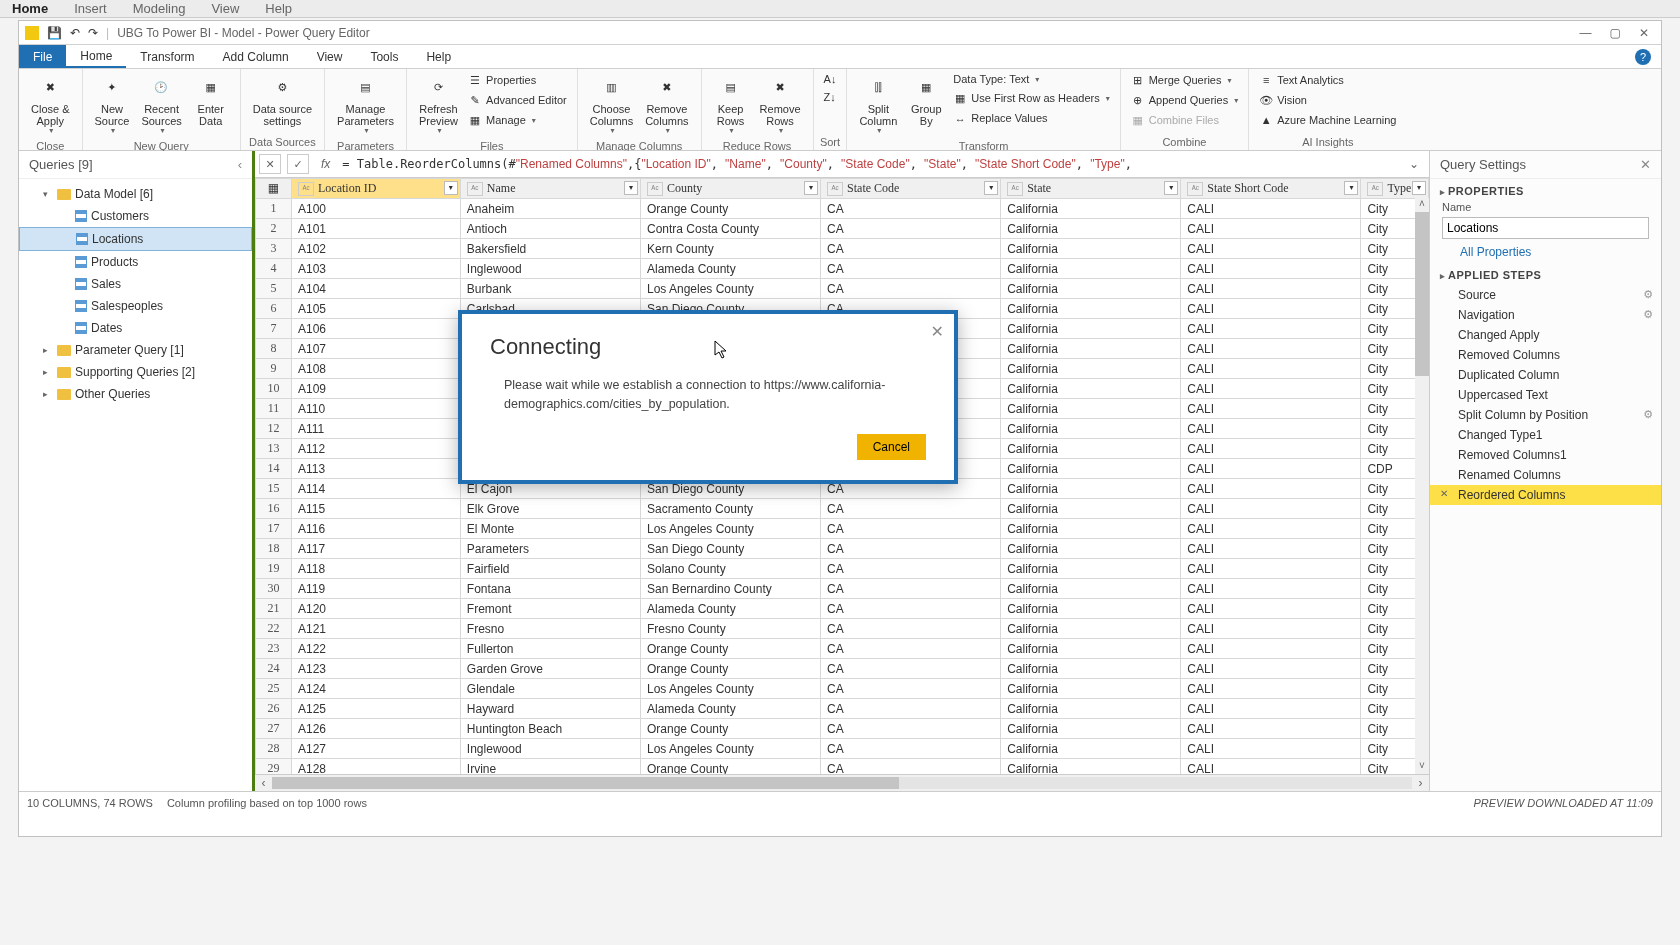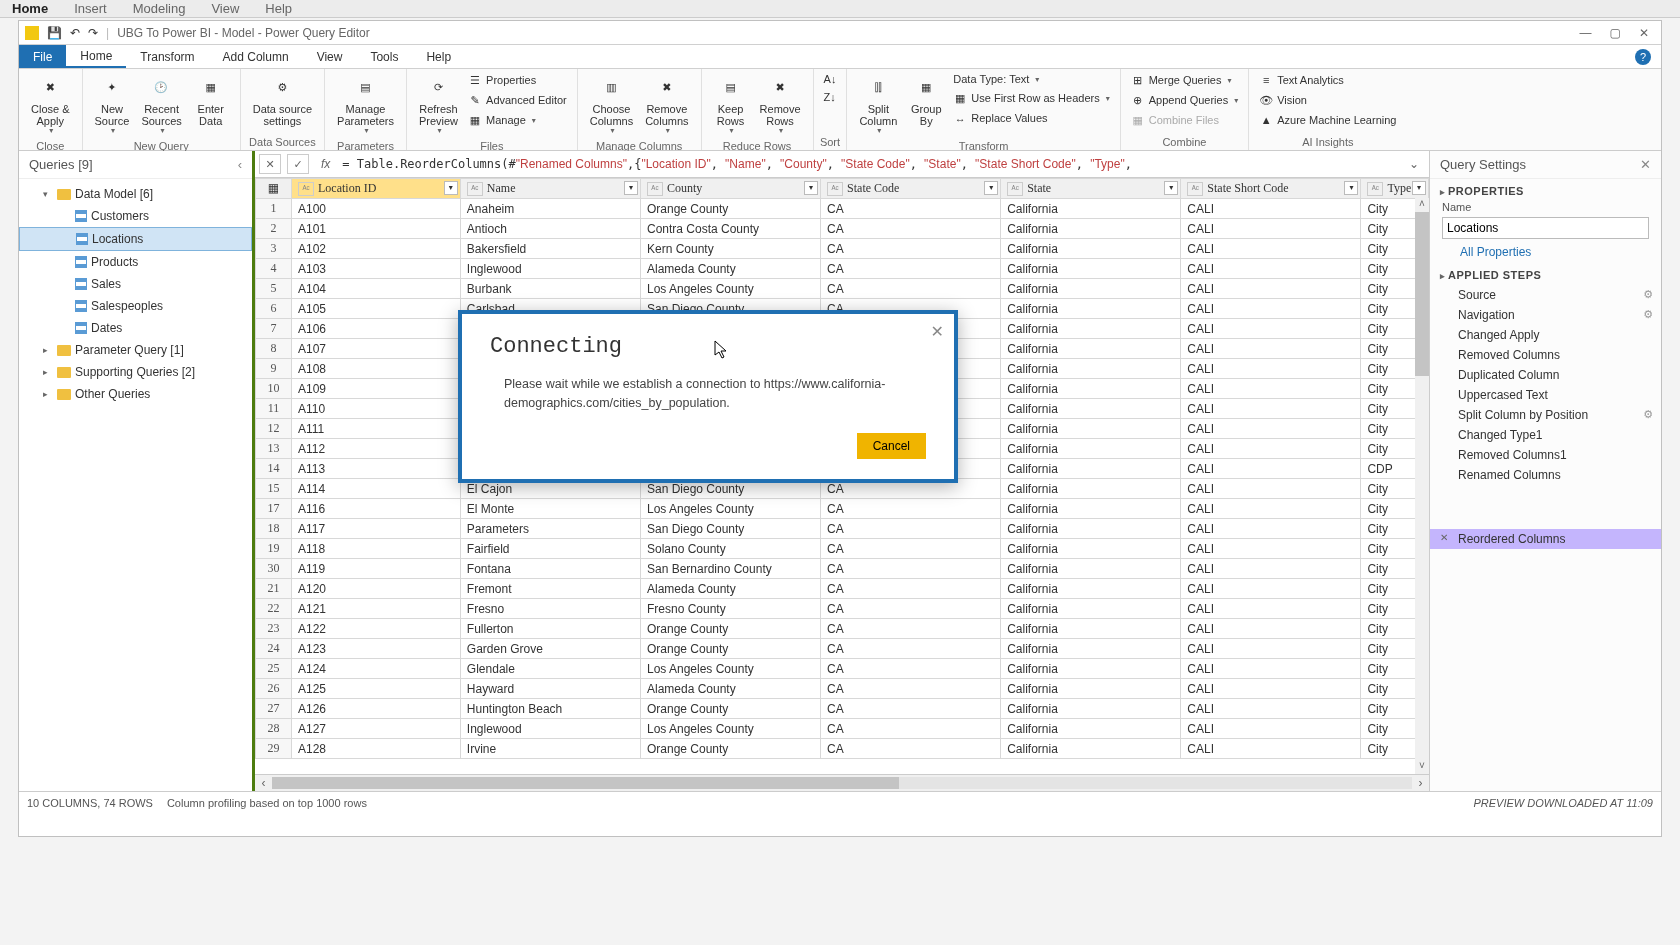--- a/index.html
+++ b/index.html
@@ -80,26 +80,26 @@
 
 .settings-pane { width: 232px; border-left: 1px solid #ccc; background: #fcfcfc; display: flex; flex-direction: column; }
 .settings-pane .section-head { font-size: 11px; font-weight: bold; color: #444; padding: 6px 10px 2px; letter-spacing: 0.5px; }
 .settings-pane .section-head::before { content: "▸ "; font-size: 9px; color: #666; }
 .settings-pane .prop-label { font-size: 11px; color: #555; padding: 2px 12px; }
 .settings-pane input[type=text] { margin: 2px 12px; width: calc(100% - 24px); border: 1px solid #bbb; padding: 3px 4px; font-size: 12px; }
 .settings-pane .link { color: #1f6fb2; font-size: 12px; padding: 4px 30px; }
 .steps-list { padding: 2px 0; }
 .step { padding: 3px 12px 3px 28px; font-size: 12px; position: relative; }
 .step .gear { position: absolute; right: 8px; top: 3px; color: #999; font-size: 11px; }
-.step.selected { background: #c4b5fd; margin-top: 44px; }
+.step.selected { background: #fde047; }
 .step.selected::before { content: "✕"; position: absolute; left: 10px; color: #666; font-size: 10px; }
 
 
 .modal { position: absolute; left: 458px; top: 310px; width: 500px; background: #fff; border: 4px solid #1f6fb2; box-shadow: 0 4px 18px rgba(0,0,0,0.3); padding: 20px 28px; }
-.modal h2 { font-size: 22px; font-weight: 300; color: #333; margin-bottom: 16px; font-family: Liberation Mono, monospace; }
+.modal h2 { font-size: 22px; font-weight: 300; color: #333; margin-bottom: 16px; }
 .modal .close { position: absolute; right: 10px; top: 8px; font-size: 16px; color: #888; }
 .modal p { font-size: 12.5px; color: #444; line-height: 1.5; margin-bottom: 20px; padding-left: 14px; }
 .modal .btn { float: right; background: #f0b400; border: none; padding: 6px 16px; font-size: 12px; }
 
 .cursor { position: absolute; left: 714px; top: 340px; width: 16px; height: 20px; pointer-events: none; z-index: 999; }
 
 
 .window-shell { position: absolute; top: 20px; left: 18px; right: 18px; bottom: 108px; background:#fff; display:flex; flex-direction:column; border:1px solid #c0c0c0; }
 
 </style>
@@ -549,20 +549,30 @@
                 <td>CA</td>
                 <td>California</td>
                 <td>CALI</td>
                 <td>CDP</td>
               </tr>
               <tr>
                 <td class="rownum">15</td>
                 <td>A114</td>
                 <td>El Cajon</td>
                 <td>San Diego County</td>
+                <td>CA</td>
+                <td>California</td>
+                <td>CALI</td>
+                <td>City</td>
+              </tr>
+              <tr>
+                <td class="rownum">16</td>
+                <td>A115</td>
+                <td>Elk Grove</td>
+                <td>Sacramento County</td>
                 <td>CA</td>
                 <td>California</td>
                 <td>CALI</td>
                 <td>City</td>
               </tr>
               <tr>
                 <td class="rownum">17</td>
                 <td>A116</td>
                 <td>El Monte</td>
                 <td>Los Angeles County</td>

